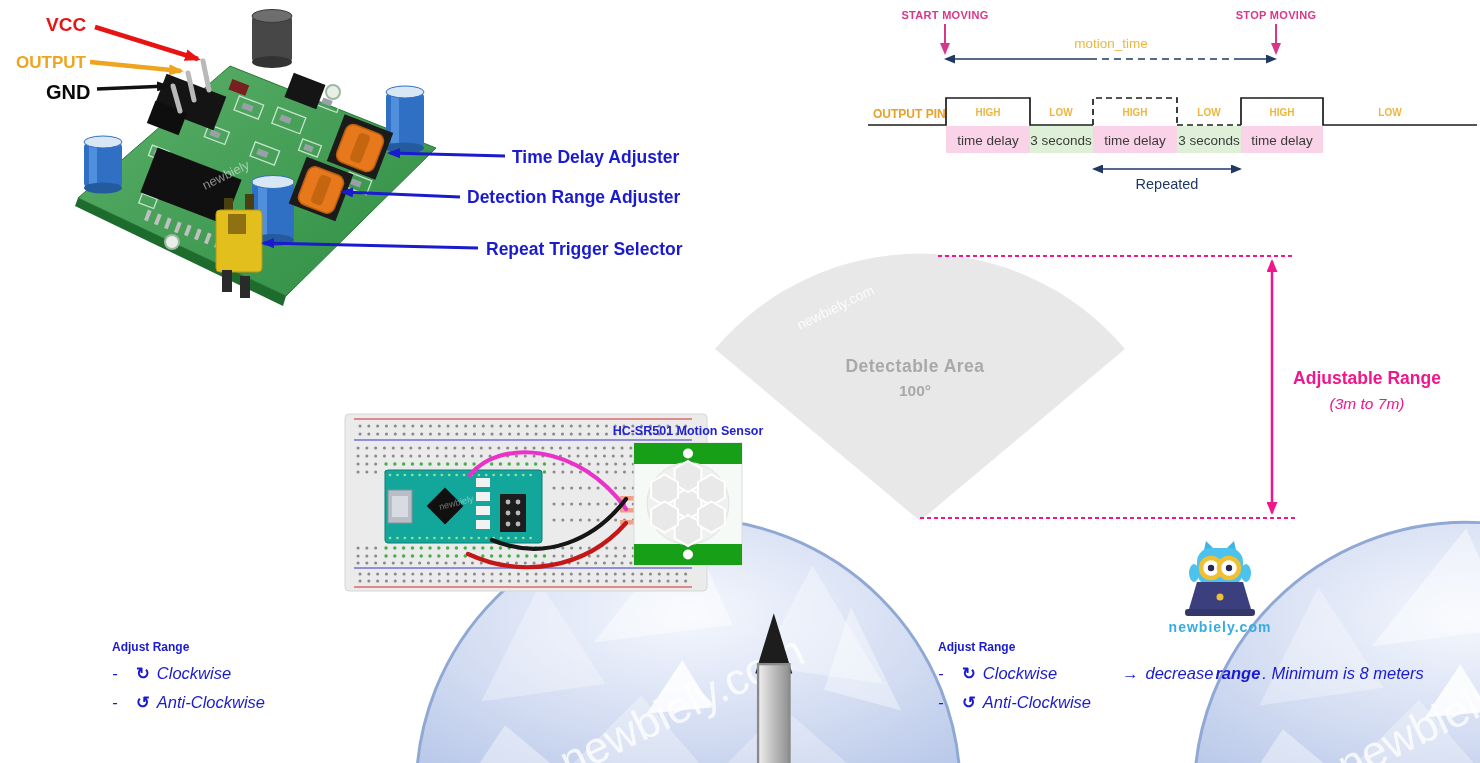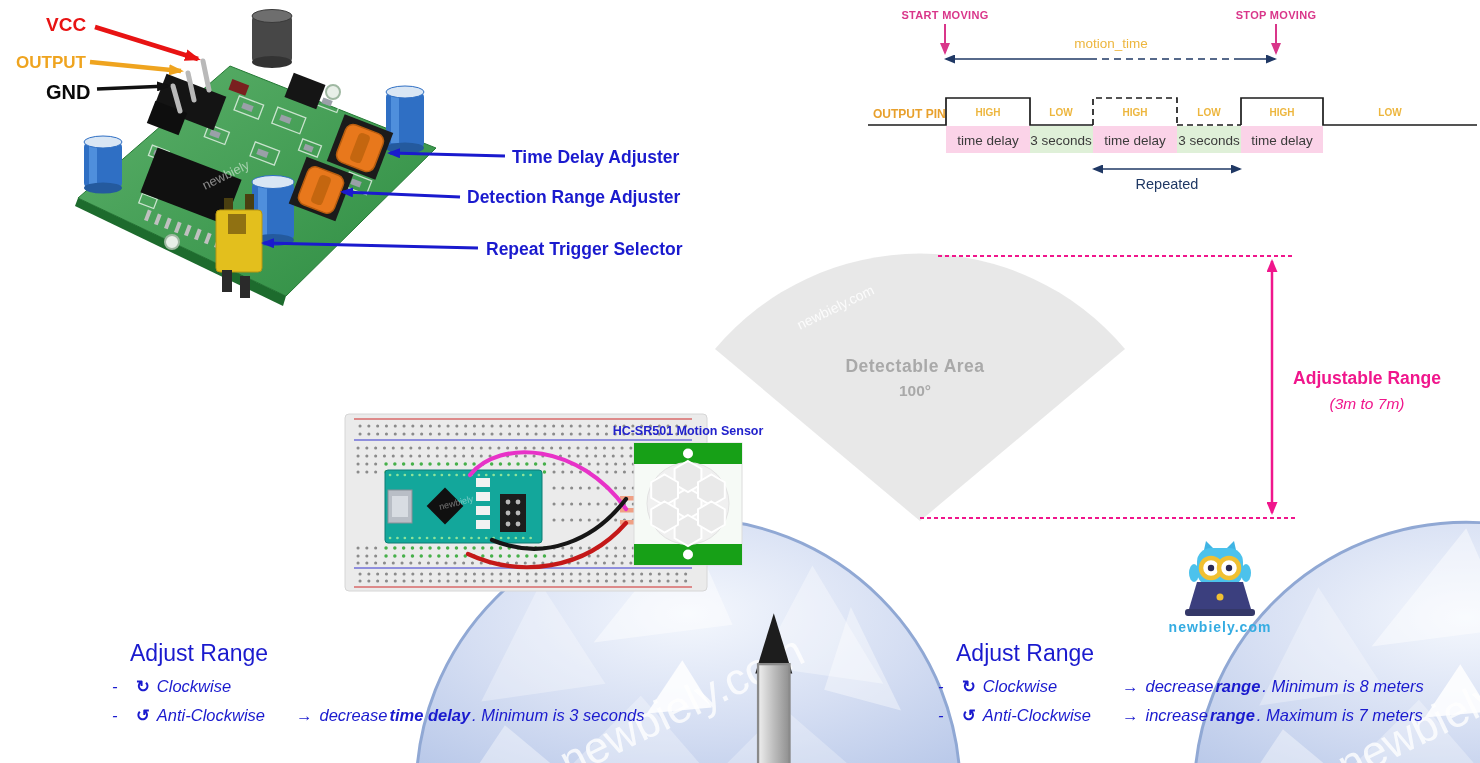--- a/index.html
+++ b/index.html
@@ -1,20 +1,20 @@
 <!DOCTYPE html>
 <html><head>
 <meta charset="utf-8">
 <style>
   html,body{margin:0;padding:0;background:#fff;}
   #stage{position:relative;width:1480px;height:763px;background:#fff;overflow:hidden;
          font-family:"Liberation Sans",sans-serif;}
   #scene{position:absolute;left:0;top:0;}
   .adjust{position:absolute;color:#1a1ace;}
-  .adjust-title{font-weight:normal;font-size:23px;margin-left:18px;}
+  .adjust-title{font-weight:bold;font-size:12px;}
   .adjust-row{display:flex;font-style:italic;font-size:16.5px;margin-top:10px;align-items:baseline;}
   .dash{width:24px;}
   .icondir{width:160px;display:flex;gap:7px;}
   .rot{font-style:normal;font-weight:bold;}
   .rest b{margin:0 2px;}
   .arr{margin-right:7px;}
   svg text{font-family:"Liberation Sans",sans-serif;}
 </style>
 </head>
 <body>
@@ -411,36 +411,34 @@
           <span class="rot">↻</span>
           <span>Clockwise</span>
         </span>
   </div>
   <div class="adjust-row">
     <span class="dash">-</span>
     <span class="icondir">
           <span class="rot">↺</span>
           <span>Anti-Clockwise</span>
         </span>
-    <span class="rest"><span class="arr">→</span><span>decrease</span><b>time delay</b><span>. Minimum  is 3 seconds</span></span>
   </div>
 </div>
 
 <div class="adjust" style="left:938px;top:640px;width:540px;">
   <div class="adjust-title">Adjust Range</div>
   <div class="adjust-row">
     <span class="dash">-</span>
     <span class="icondir">
           <span class="rot">↻</span>
           <span>Clockwise</span>
         </span>
     <span class="rest"><span class="arr">→</span><span>decrease</span><b>range</b><span>. Minimum  is 8 meters</span></span>
   </div>
   <div class="adjust-row">
     <span class="dash">-</span>
     <span class="icondir">
           <span class="rot">↺</span>
           <span>Anti-Clockwise</span>
         </span>
-    <span class="rest"><span class="arr">→</span><span>increase</span><b>range</b><span>. Maximum is 7 meters</span></span>
   </div>
 </div>
 
 </div>
 </body></html>

